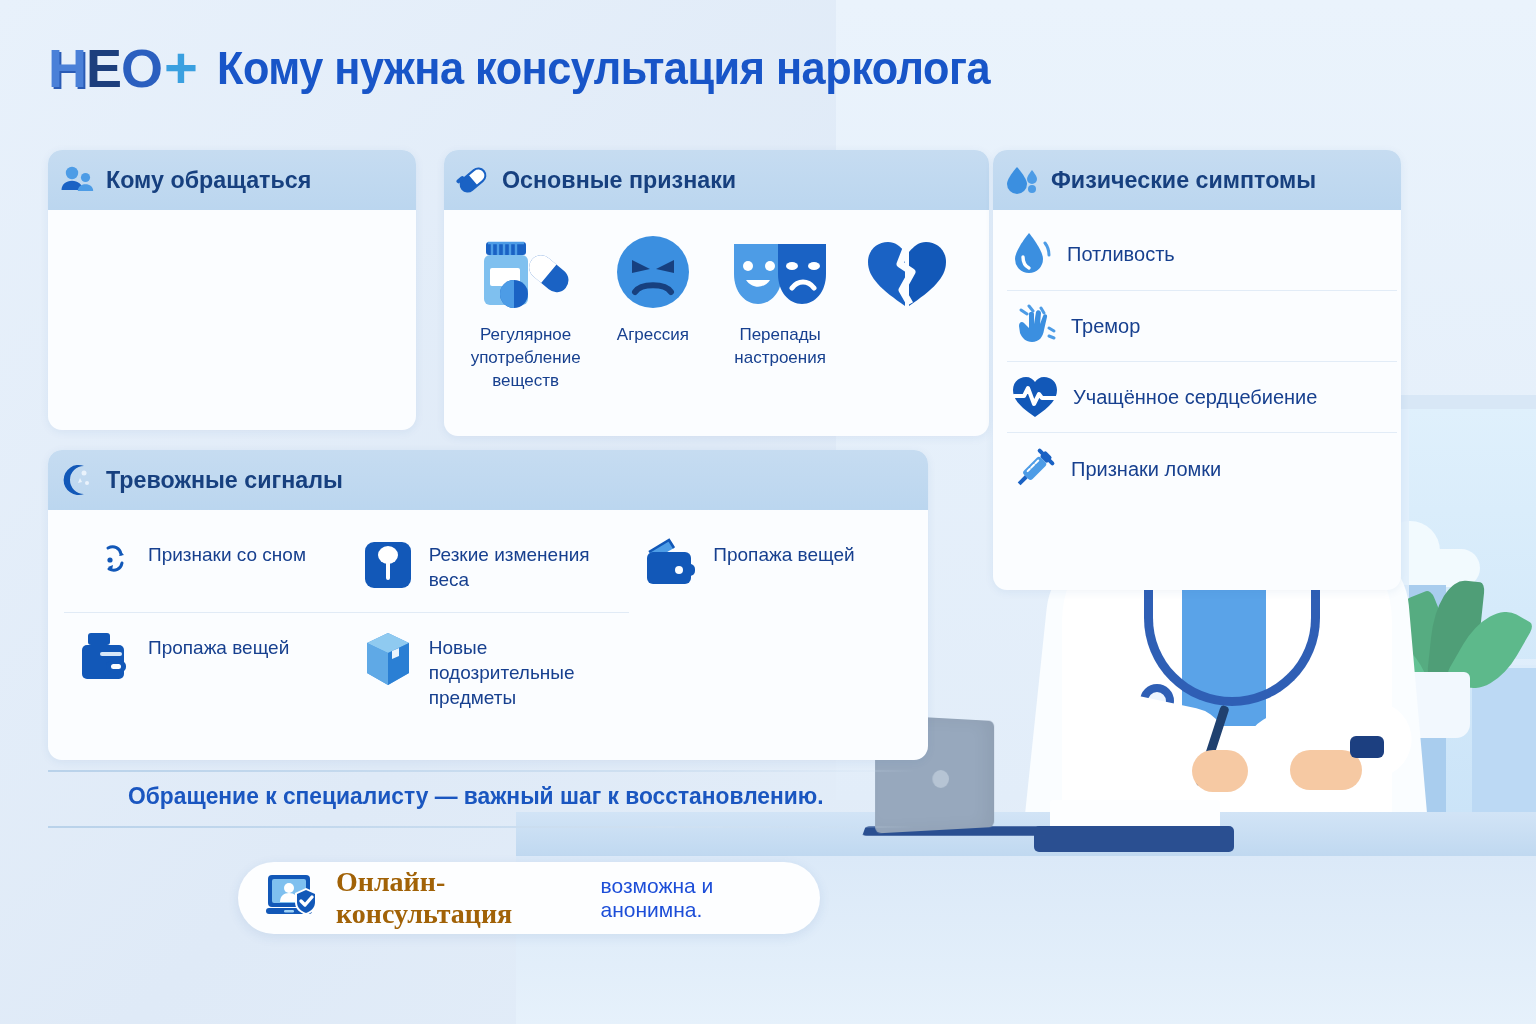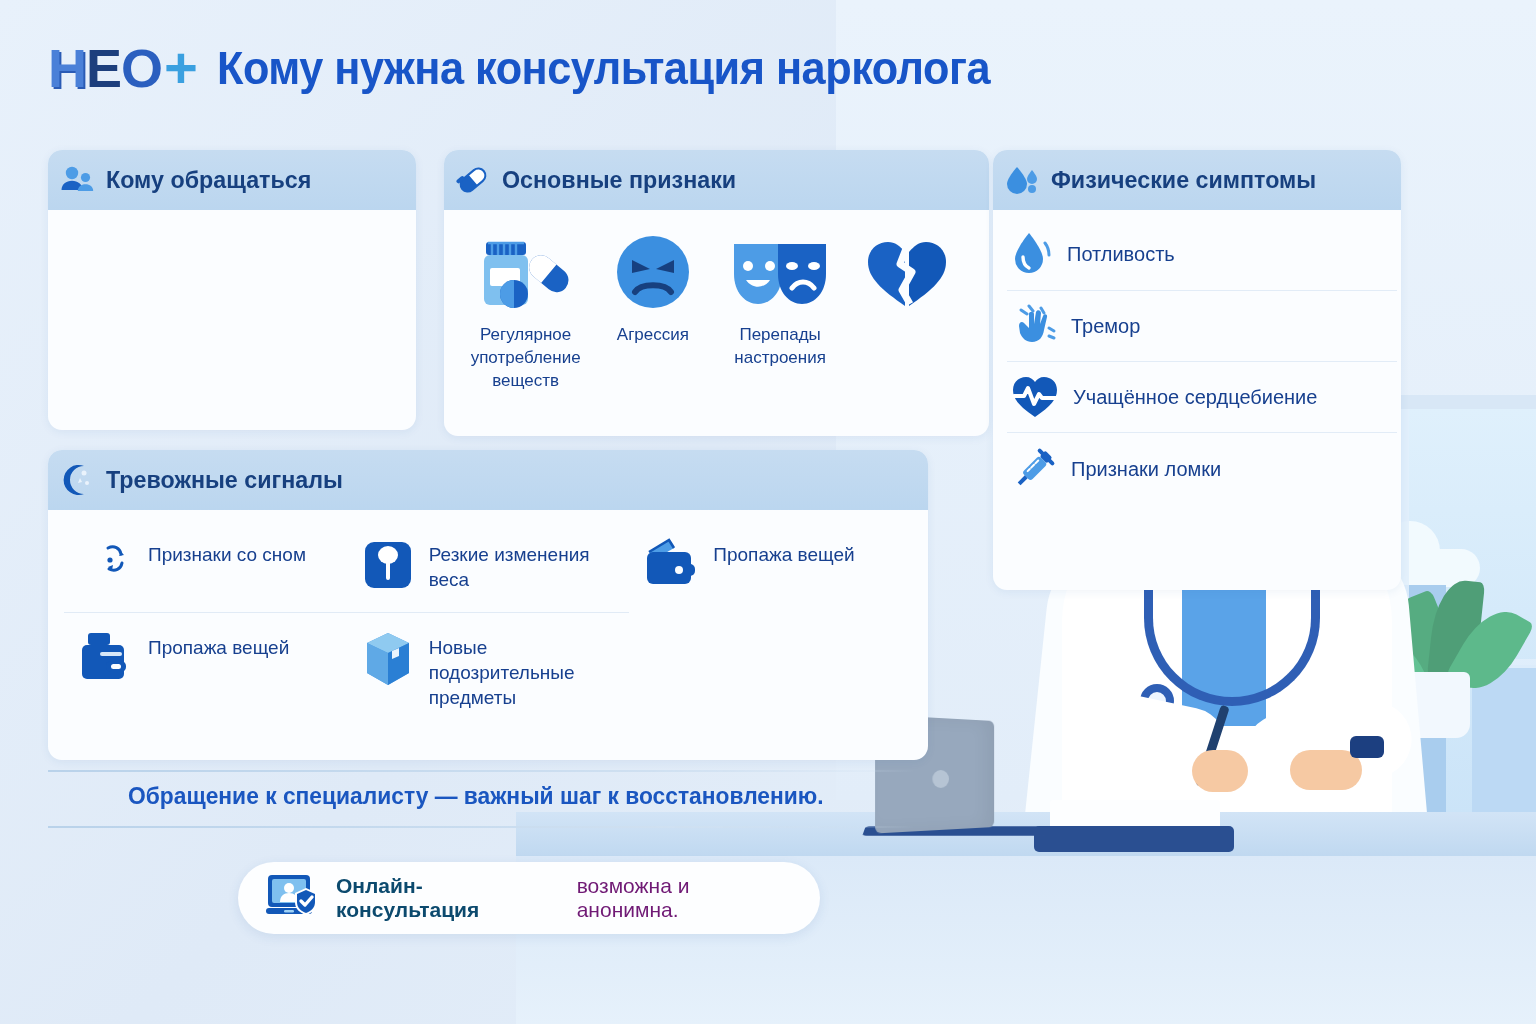--- a/index.html
+++ b/index.html
@@ -187,22 +187,22 @@
     position: absolute; left: 128px; top: 782px;
     font-size: 24px; font-weight: 700; color: #1a56c0;
     transform: scaleX(0.95); transform-origin: left center; white-space: nowrap;
   }
   .pill {
     position: absolute; left: 238px; top: 862px; width: 582px; height: 72px;
     background: #fdfeff; border-radius: 36px;
     box-shadow: 0 3px 12px rgba(40,90,160,.10);
     display:flex; align-items:center; gap: 14px; padding: 0 26px;
   }
-  .pill .strong { font-size: 21px; font-weight: 700; color: #0c4a6e; }
-  .pill .light { font-size: 21px; font-weight: 400; color: #701a75; }
+  .pill .strong { font-size: 28px; font-weight: 700; color: #a16207; font-family: Liberation Serif, serif; }
+  .pill .light { font-size: 21px; font-weight: 400; color: #1d4ed8; }
 
   .icon { display:block; flex: none; }
 </style>
 </head>
 <body>
 
 <div class="stage">
 
   <div class="scene">
     <div class="wall-panel"></div>

